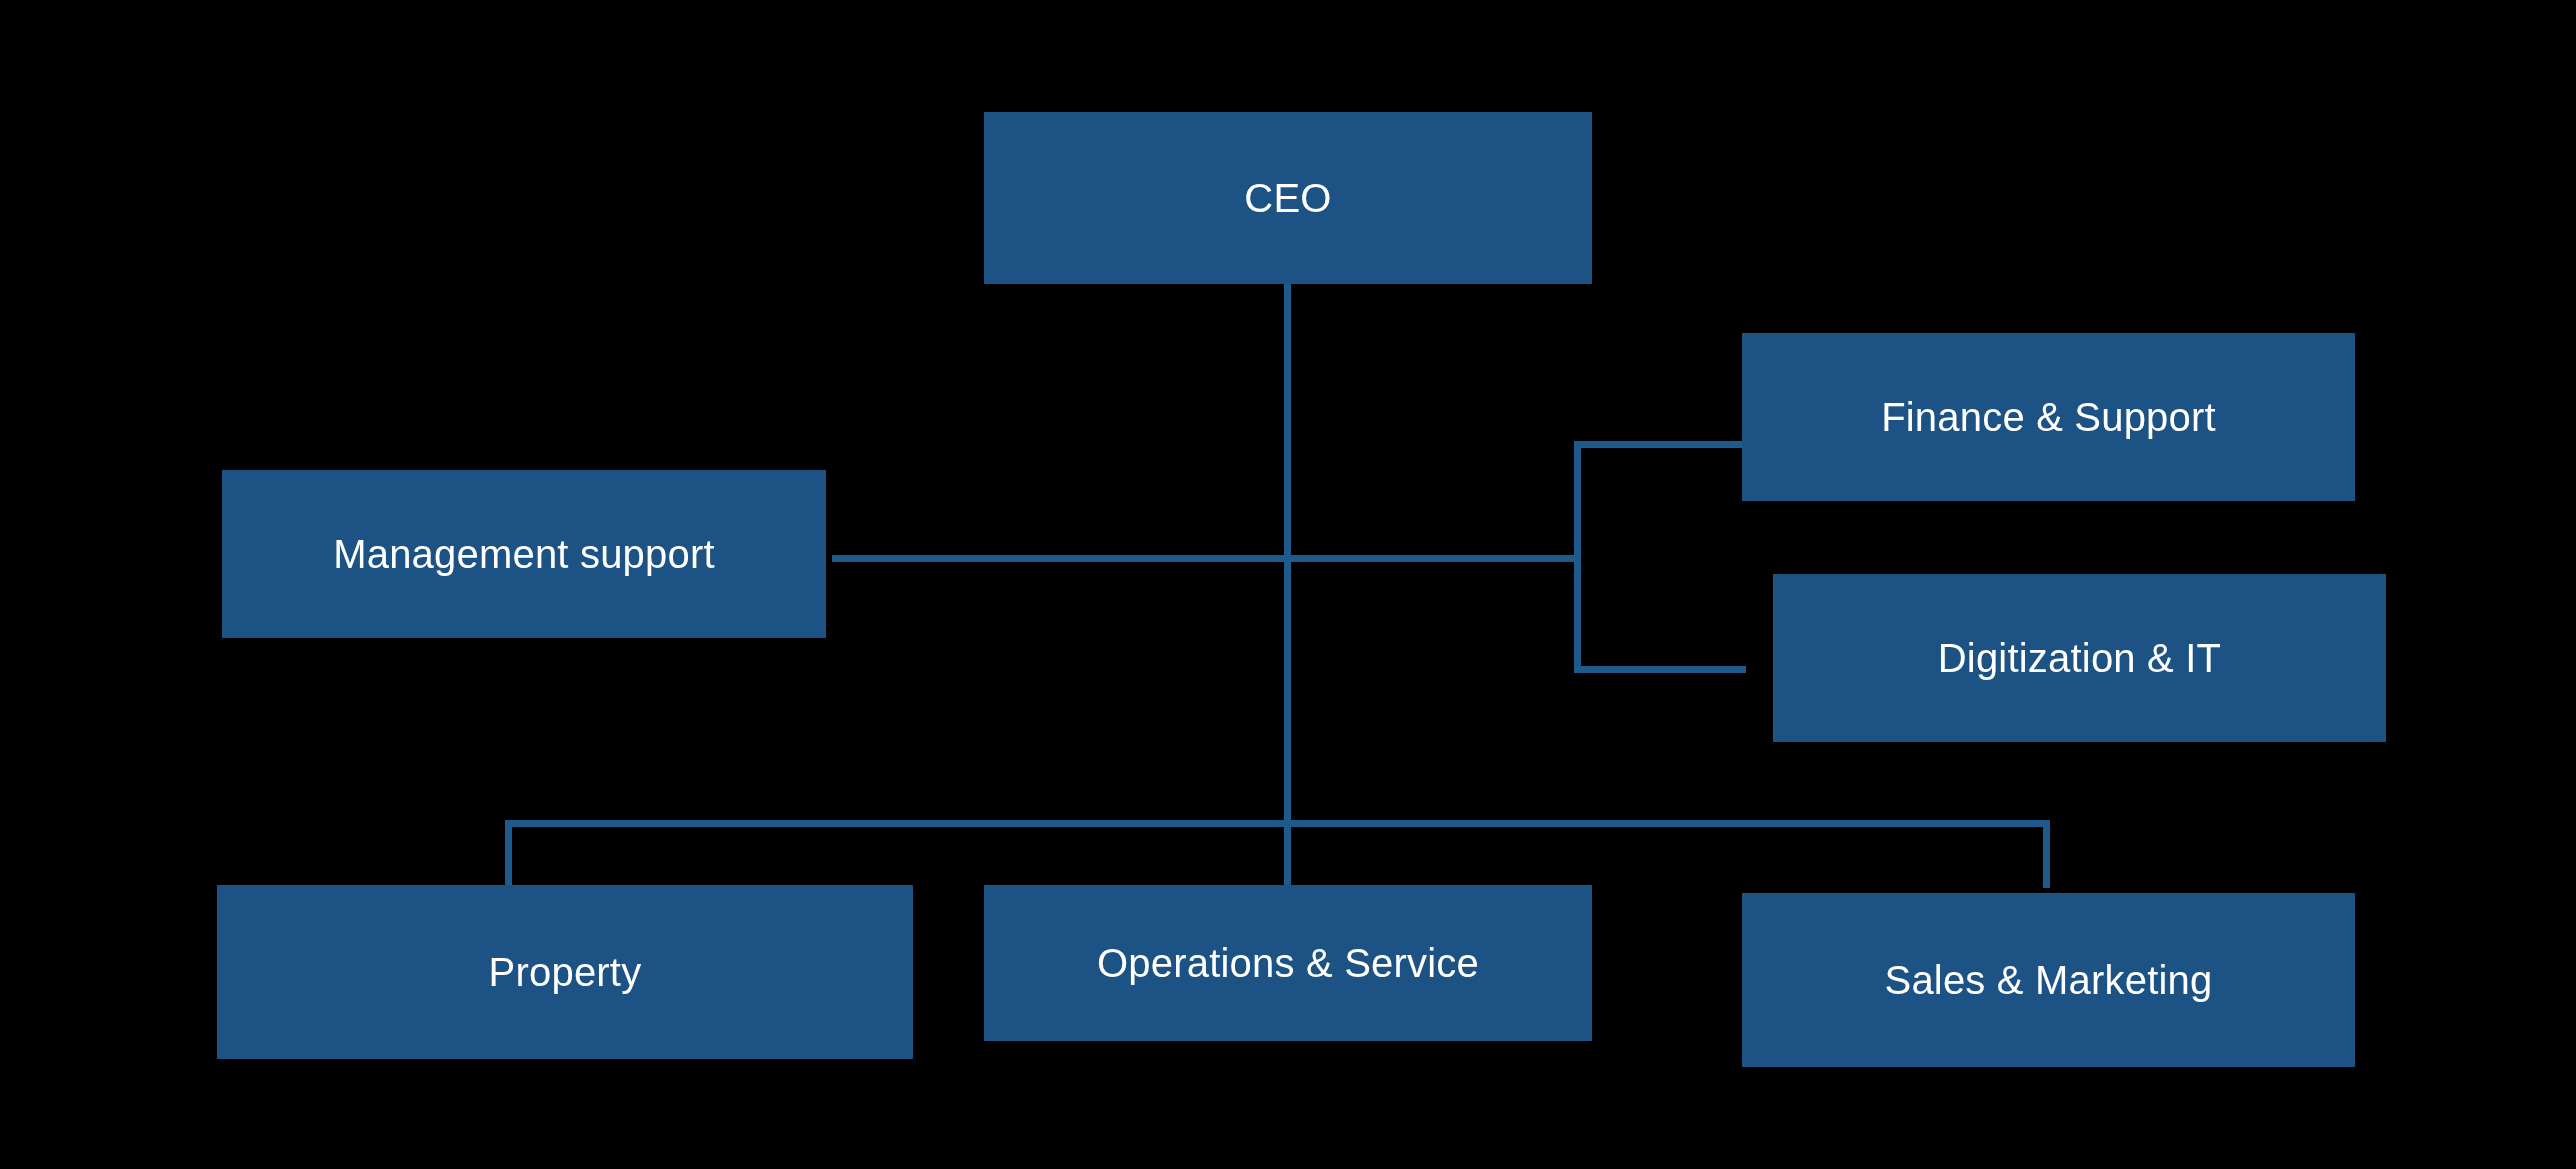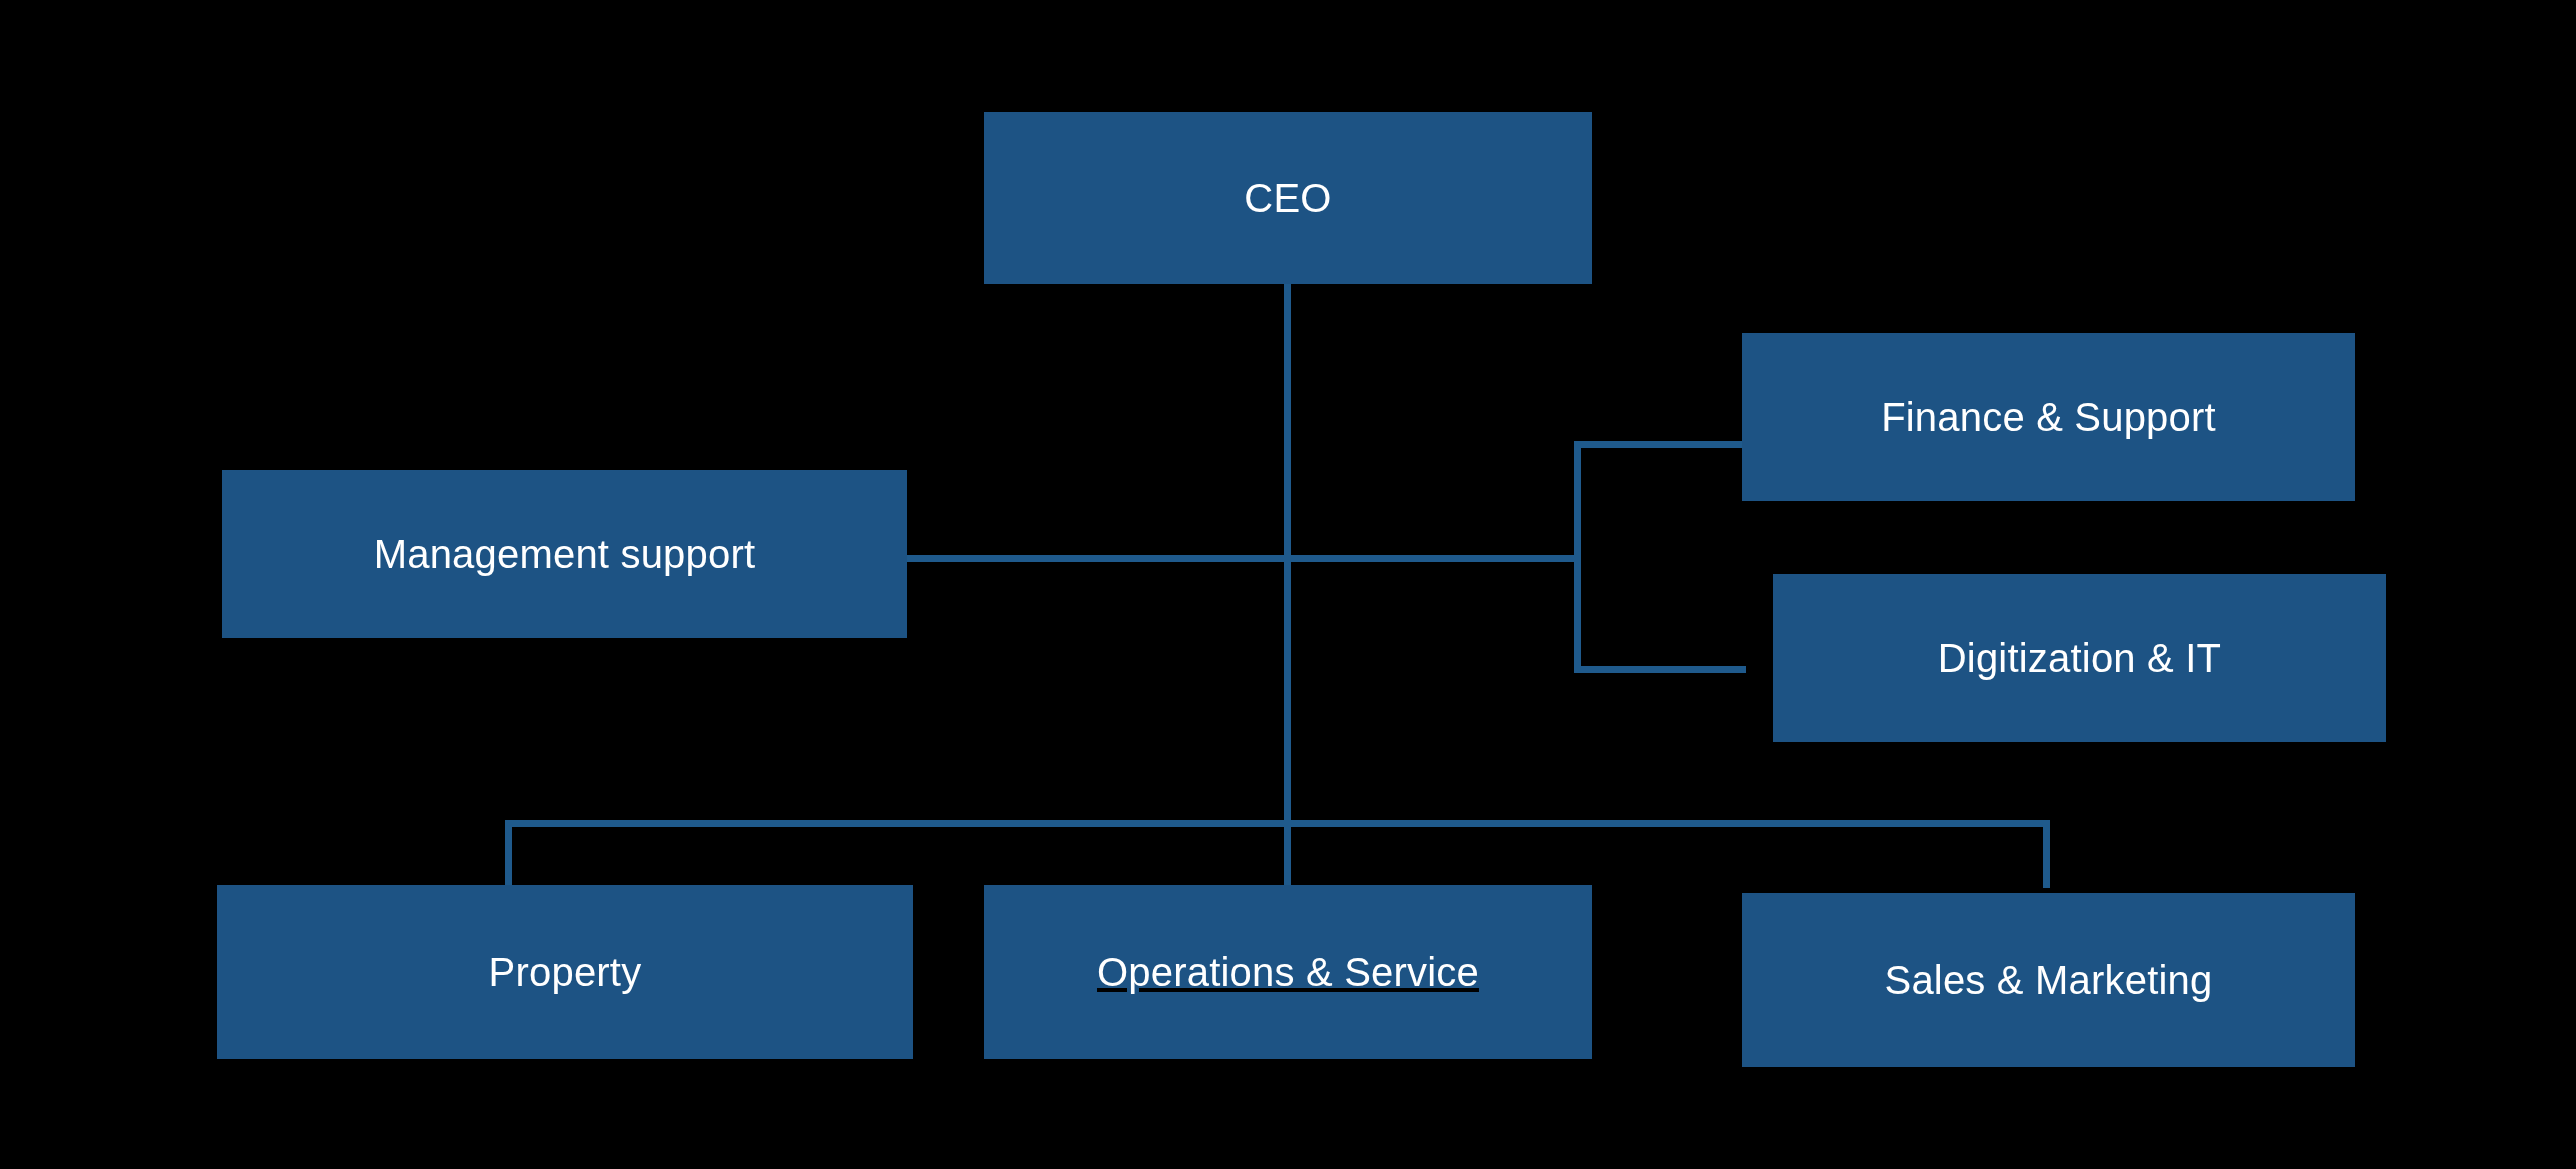--- a/index.html
+++ b/index.html
@@ -36,25 +36,25 @@
   .connector {
     position: absolute;
     background: #1f5a8c;
     z-index: 1;
   }
   .conn-v { width: 6.8px; }
   .conn-h { height: 6.8px; }
 
   
   #node-ceo            { left: 984px; top: 112px; width: 608px; height: 172px; }
-  #node-management     { left: 222px;  top: 470px; width: 685px; height: 168px; }
+  #node-management     { left: 222px;  top: 470px; width: 604px; height: 168px; }
   #node-finance        { left: 1742px; top: 333px; width: 613px; height: 168px; }
   #node-digitization   { left: 1742px; top: 574px; width: 613px; height: 168px; margin-left: 31px; }
   #node-property       { left: 217px;  top: 885px; width: 696px; height: 174px; }
-  #node-operations     { left: 984px; top: 885px; width: 608px; height: 174px; text-decoration: underline; }
+  #node-operations     { left: 984px; top: 885px; width: 608px; height: 156px; }
   #node-sales          { left: 1742px; top: 885px; width: 613px; height: 174px; margin-top: 8px; }
 
   
   
   #conn-spine          { left: 1284px; top: 281px; height: 607px; }
   
   #conn-mgmt-h         { left: 832px;  top: 555px; width: 745px; }
   
   #conn-right-v        { left: 1574px; top: 441px; height: 232px; }
   

